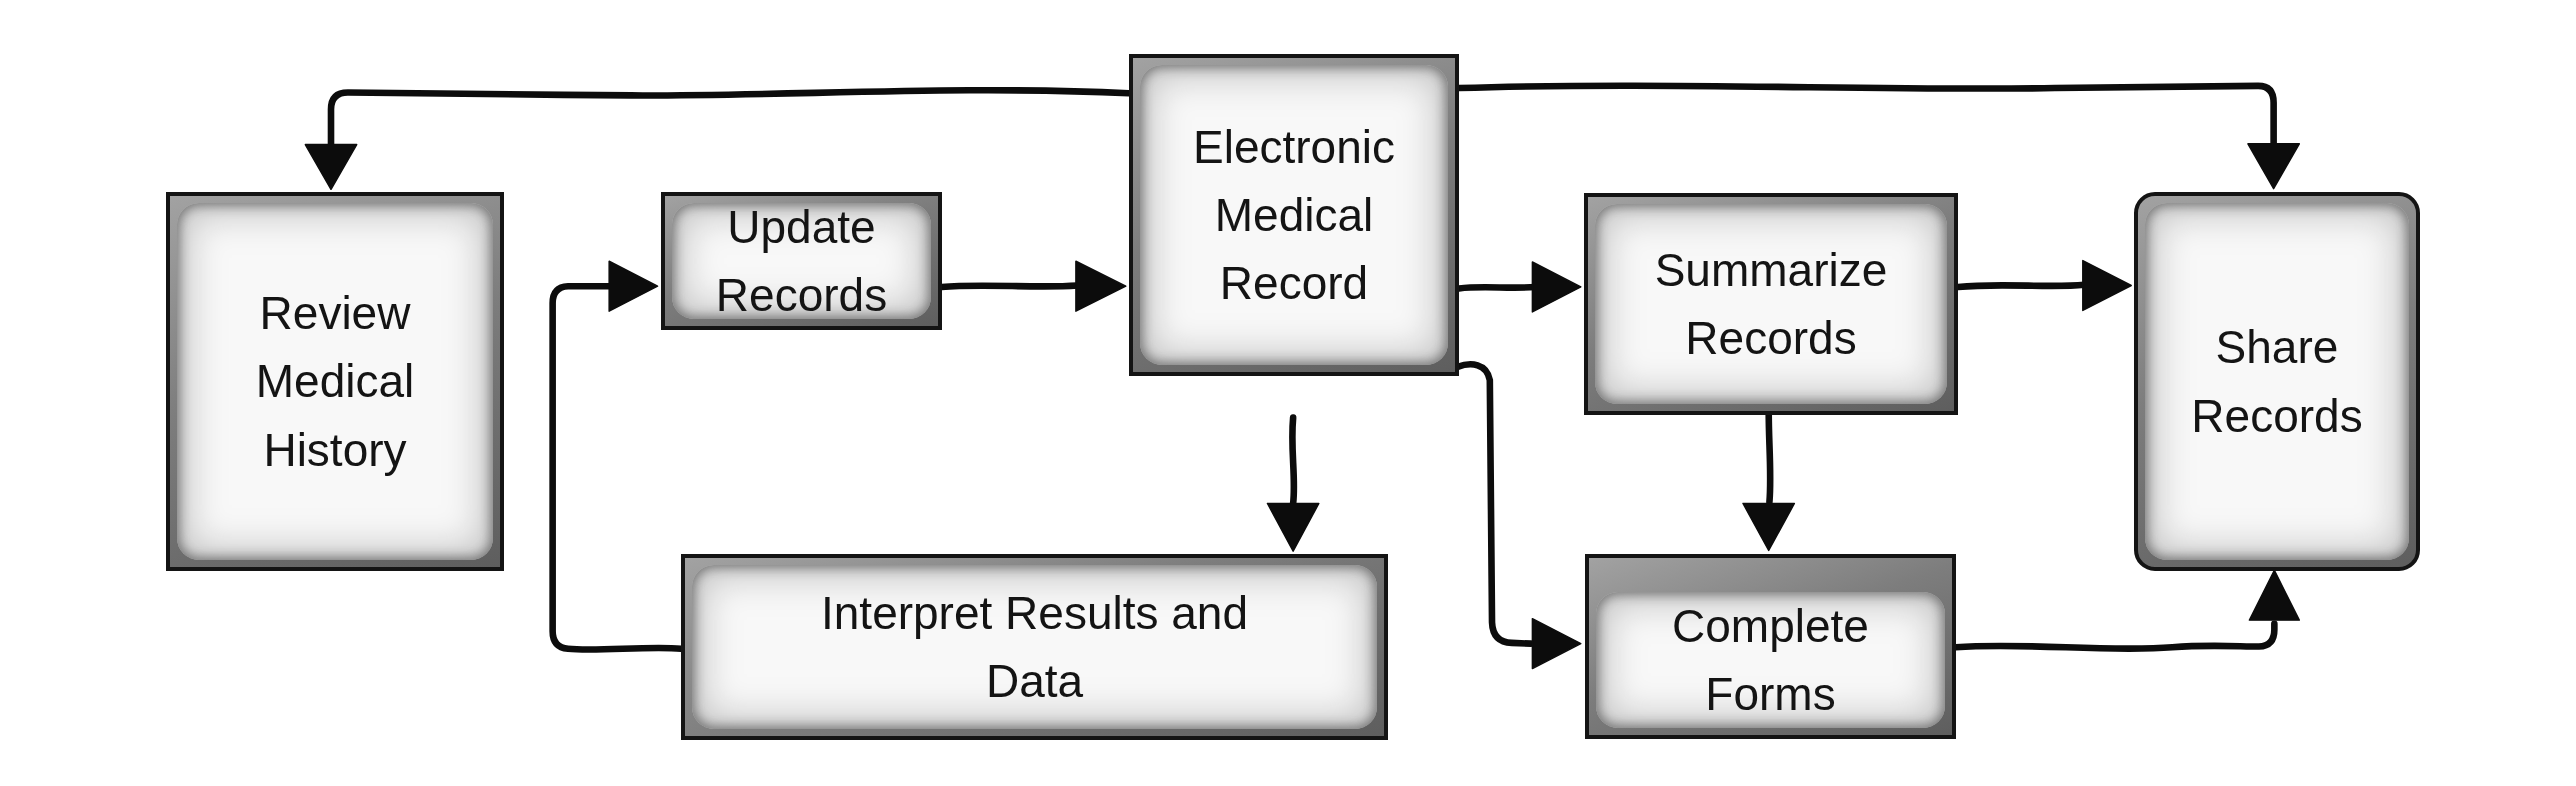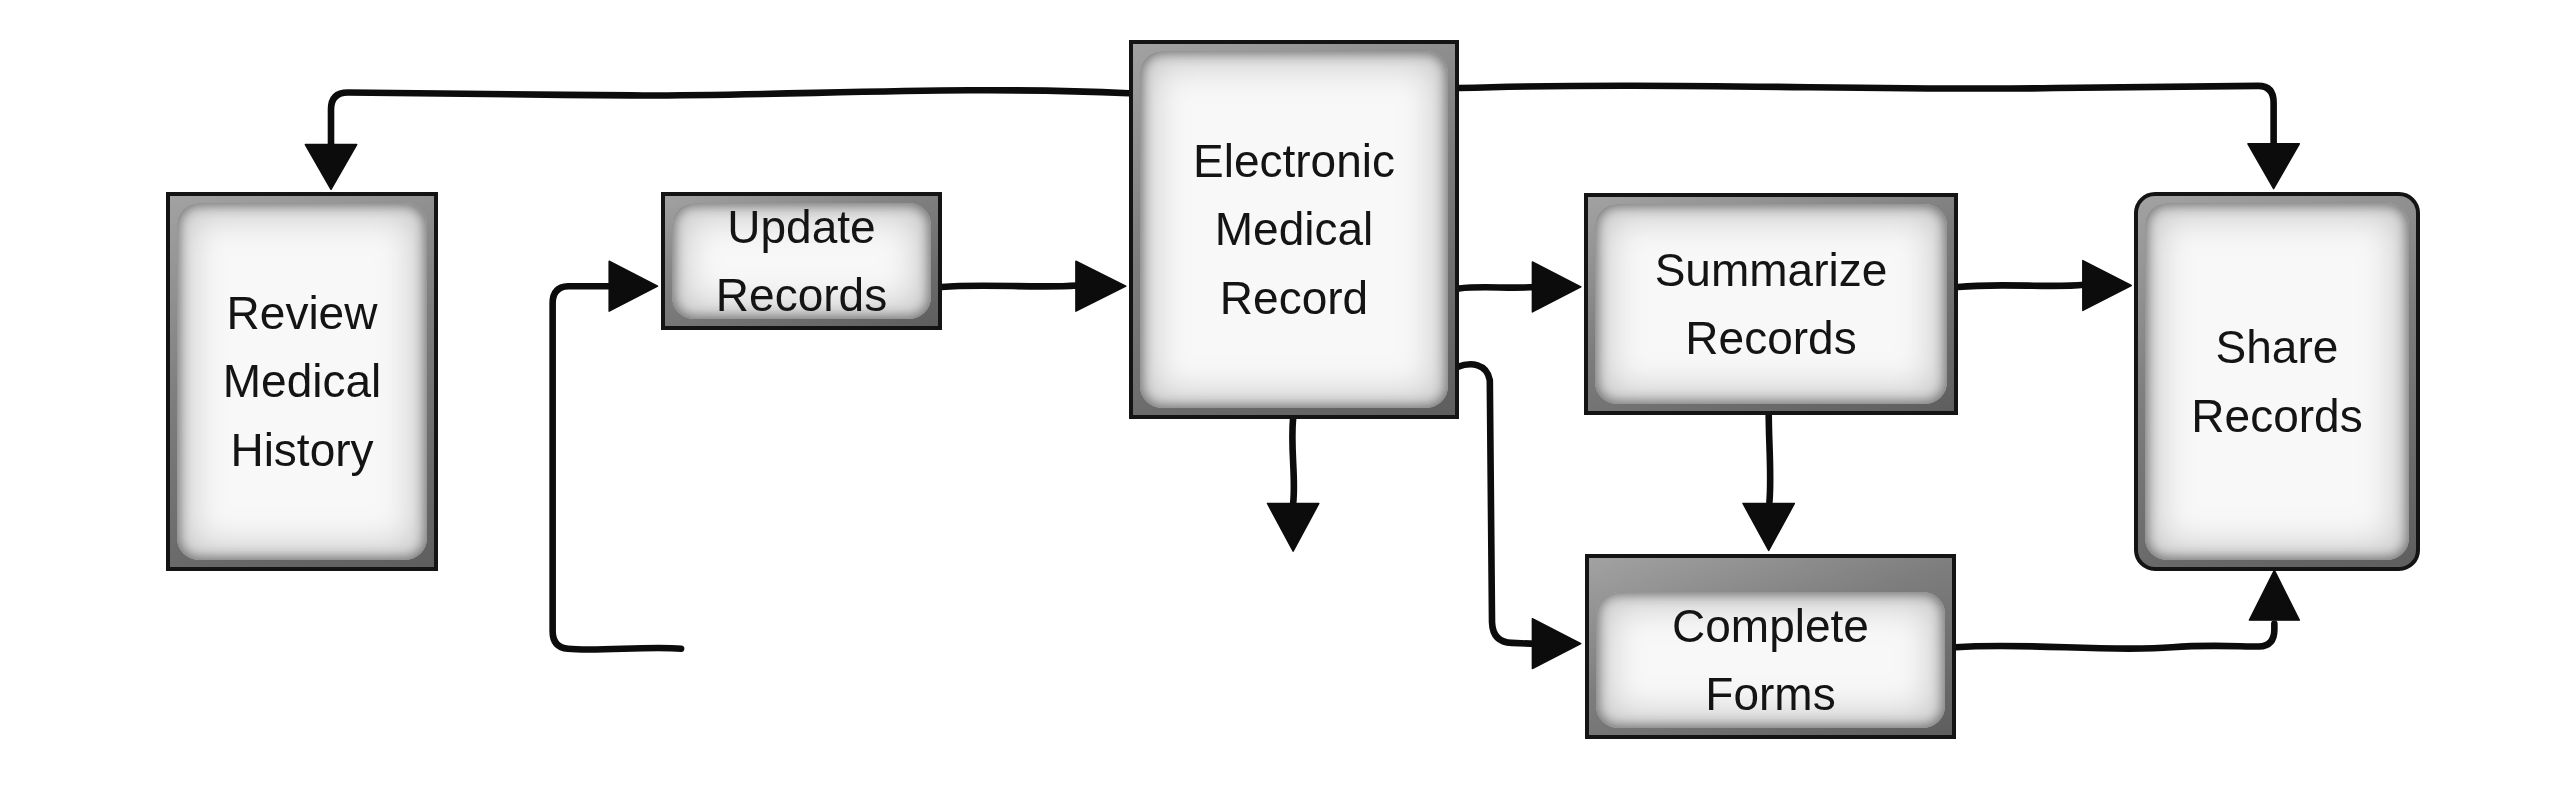--- a/index.html
+++ b/index.html
@@ -55,23 +55,23 @@
     justify-content: center;
     text-align: center;
   }
   .node-label {
     white-space: pre-line;
     font-size: 46px;
     line-height: 1.48;
     color: #141414;
   }
   
-  #node-review    { left: 166px;  top: 192px; width: 272px; height: 379px; }
+  #node-review    { left: 166px;  top: 192px; width: 338px; height: 379px; }
   #node-update    { left: 661px;  top: 192px; width: 281px; height: 138px; }
-  #node-emr       { left: 1129px; top: 40px;  width: 330px; height: 379px; }
+  #node-emr       { left: 1129px; top: 54px;  width: 330px; height: 322px; }
   #node-interpret { left: 681px;  top: 554px; width: 707px; height: 186px; }
   #node-summarize { left: 1584px; top: 193px; width: 374px; height: 222px; }
   #node-complete  { left: 1585px; top: 554px; width: 371px; height: 185px; align-items: flex-end; }
   #node-share     { left: 2134px; top: 192px; width: 286px; height: 379px; border-radius: 21px; }
 </style>
 </head>
 <body>
 
 <div class="canvas">
 
@@ -144,20 +144,26 @@
   </div>
 
   <div class="node" id="node-emr">
     <div class="node-inner">
       <span class="node-label">Electronic
 Medical
 Record</span>
     </div>
   </div>
 
+  <div class="node" id="node-interpret">
+    <div class="node-inner">
+      <span class="node-label">Interpret Results and
+Data</span>
+    </div>
+  </div>
 
   <div class="node" id="node-summarize">
     <div class="node-inner">
       <span class="node-label">Summarize
 Records</span>
     </div>
   </div>
 
   <div class="node" id="node-complete">
     <div class="node-inner">

